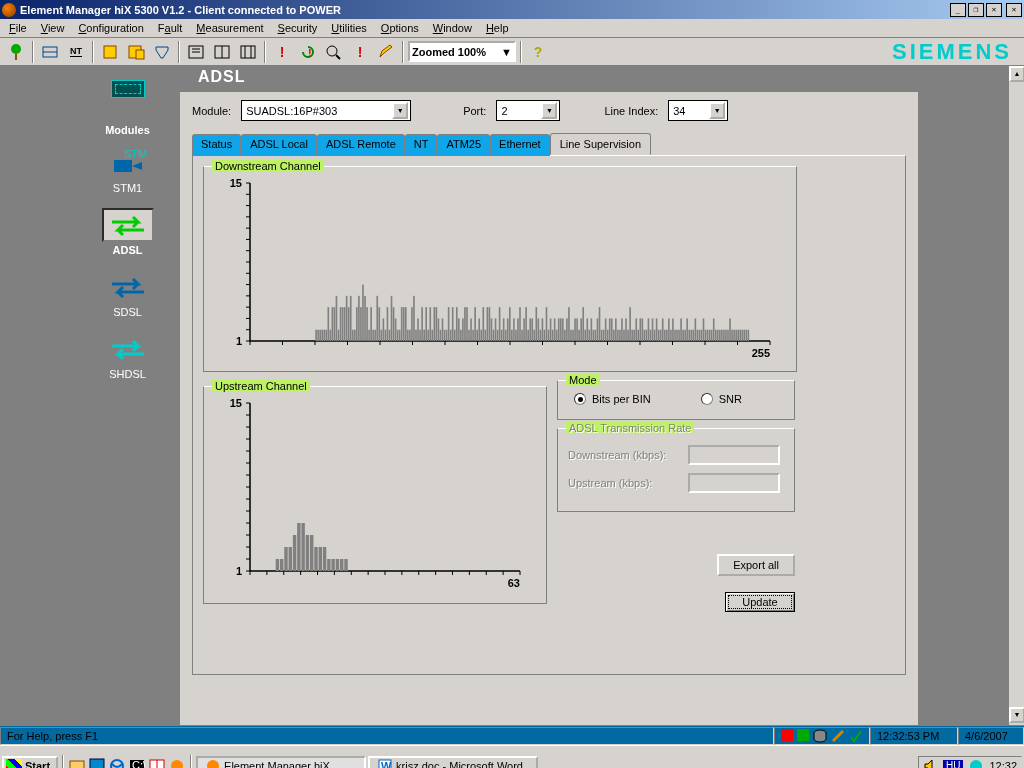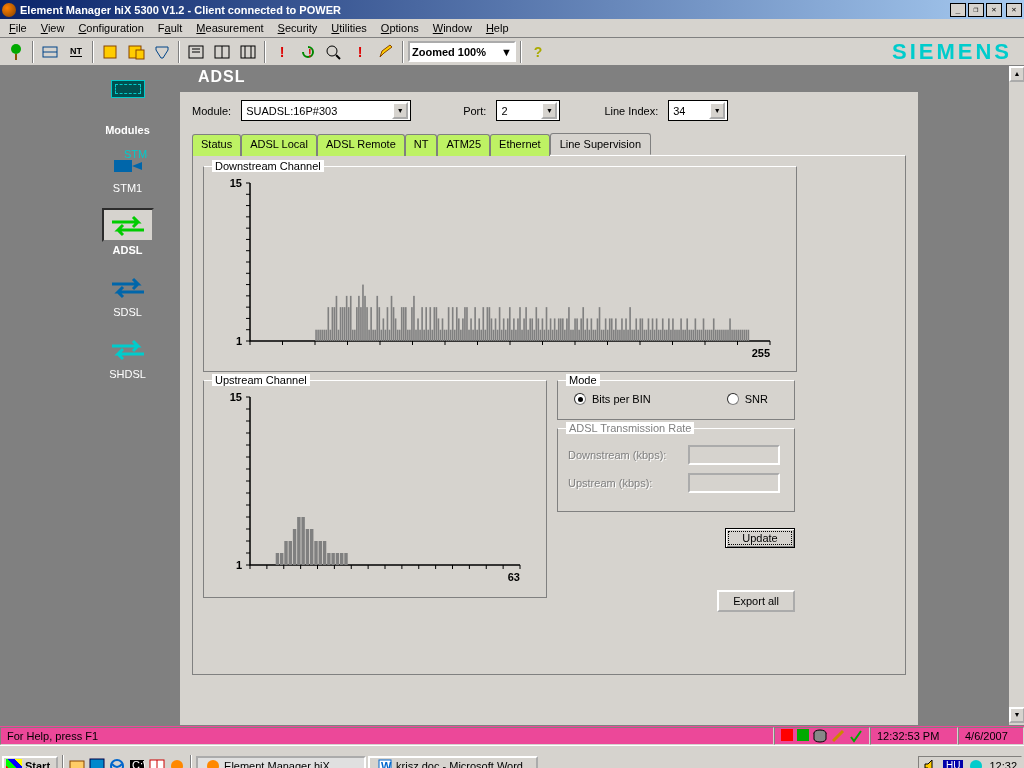--- a/index.html
+++ b/index.html
@@ -35,47 +35,47 @@
 .scroll-arrow { width: 16px; height: 16px; background: #d6d3ce; border: 2px outset #fff; font-size: 7px; text-align: center; line-height: 12px; }
 
 .panel-title { background: #808080; color: #fff; font-weight: bold; font-size: 16px; padding: 2px 18px 6px; letter-spacing: 1px; }
 
 .controls-row { display: flex; align-items: center; padding: 8px 12px; gap: 8px; }
 .ctrl-label { margin-right: 2px; }
 .win-select { background: #fff; border: 1px solid #000; height: 21px; display: inline-flex; align-items: center; padding: 0 2px 0 4px; position: relative; }
 .win-select .arrow { width: 16px; height: 17px; background: #d6d3ce; border: 2px outset #fff; display: flex; align-items: center; justify-content: center; font-size: 7px; margin-left: auto; }
 
 .tabs { display: flex; padding: 0 12px; margin-top: 4px; }
-.tab { padding: 3px 8px; background: #bef264; border: 1px solid #808080; border-bottom: none; border-top-left-radius: 3px; border-top-right-radius: 3px; margin-right: 0px; position: relative; top: 1px; }
+.tab { padding: 3px 8px; background: #0ea5e9; border: 1px solid #808080; border-bottom: none; border-top-left-radius: 3px; border-top-right-radius: 3px; margin-right: 0px; position: relative; top: 1px; }
 .tab.active { background: #d6d3ce; border-bottom: 1px solid #d6d3ce; z-index: 2; padding: 4px 9px; top: 0; }
 .tab-content { margin: 0 12px 12px; border: 1px solid #808080; border-top: 1px solid #fff; padding: 10px; background: #d6d3ce; height: 520px; }
 
 .fieldset { border: 1px solid #808080; border-top: 1px solid #fff; border-left-color: #808080; padding: 8px 10px 10px; margin-bottom: 8px; position: relative; }
-.fieldset .legend { position: absolute; top: -7px; left: 8px; background: #ffffff; padding: 0 3px; font-size: 11px; }
+.fieldset .legend { position: absolute; top: -7px; left: 8px; background: #bef264; padding: 0 3px; font-size: 11px; }
 .fieldset.disabled .legend, .fieldset.disabled .dlabel { color: #808080; text-shadow: 1px 1px 0 #fff; }
 
 .chart { position: relative; }
 .chart svg { display: block; }
 
-.double-row { display: flex; gap: 10px; }
+.double-row { display: flex; gap: 10px; align-items: flex-end; }
 .double-row .col { flex: 0 0 auto; }
 
-.radio-row { display: flex; align-items: center; gap: 76px; padding: 4px 6px; }
+.radio-row { display: flex; align-items: center; gap: 50px; padding: 4px 6px; }
 .radio { display: flex; align-items: center; gap: 6px; }
 .radio-dot { width: 12px; height: 12px; border-radius: 50%; border: 1px inset #808080; background: #fff; display: flex; align-items: center; justify-content: center; }
 .radio-dot.checked::after { content: ""; width: 5px; height: 5px; background: #000; border-radius: 50%; }
 
 .disabled-input { width: 92px; height: 20px; border: 2px inset #fff; background: #d6d3ce; }
 .drow { display: flex; align-items: center; gap: 10px; margin: 8px 0; }
 .drow .dlabel { width: 110px; }
 
 .win-button { min-width: 70px; padding: 3px 14px; background: #d6d3ce; border: 2px outset #fff; text-align: center; }
 .win-button.default { border: 1px solid #000; outline: 1px dotted #000; outline-offset: -4px; box-shadow: inset 1px 1px 0 #fff, inset -1px -1px 0 #808080; }
 
-.statusbar { height: 20px; background: #ec4899; border-top: 1px solid #808080; display: flex; align-items: center; }
+.statusbar { height: 20px; background: #0369a1; border-top: 1px solid #808080; display: flex; align-items: center; }
 .status-cell { border: 1px inset #d6d3ce; height: 18px; padding: 2px 6px; display: flex; align-items: center; }
 .status-cell.grow { flex: 1; }
 .status-icons { display: flex; gap: 4px; padding: 0 4px; }
 .status-sq { width: 12px; height: 12px; }
 
 .taskbar { height: 40px; background: #d6d3ce; border-top: 1px solid #fff; display: flex; align-items: center; padding: 0 2px; gap: 2px; }
 .start-btn { height: 20px; padding: 0 6px 0 2px; border: 2px outset #fff; display: flex; align-items: center; gap: 3px; font-weight: bold; }
 .start-flag { width: 16px; height: 14px; background: linear-gradient(45deg, #f00 25%, #0f0 25% 50%, #00f 50% 75%, #ff0 75%); }
 .ql { width: 18px; height: 18px; display: flex; align-items: center; justify-content: center; }
 .task-btn { height: 20px; padding: 0 8px; border: 2px outset #fff; display: flex; align-items: center; gap: 4px; width: 170px; overflow: hidden; white-space: nowrap; }
@@ -635,25 +635,25 @@
             <div class="drow">
               <span class="dlabel">Downstream (kbps):</span>
               <div class="disabled-input"></div>
             </div>
             <div class="drow">
               <span class="dlabel">Upstream (kbps):</span>
               <div class="disabled-input"></div>
             </div>
           </div>
 
+          <div style="text-align:right;margin-top:42px">
+            <div class="win-button" style="display:inline-block">Export all</div>
+          </div>
           <div style="text-align:right;margin-top:16px">
             <div class="win-button default" style="display:inline-block">Update</div>
-          </div>
-          <div style="text-align:right;margin-top:42px">
-            <div class="win-button" style="display:inline-block">Export all</div>
           </div>
         </div>
       </div>
 
     </div>
   </div>
   <div style="flex:1"></div>
   <div class="scrollbar-v">
     <div class="scroll-arrow">▲</div>
     <div style="height:625px"></div>

